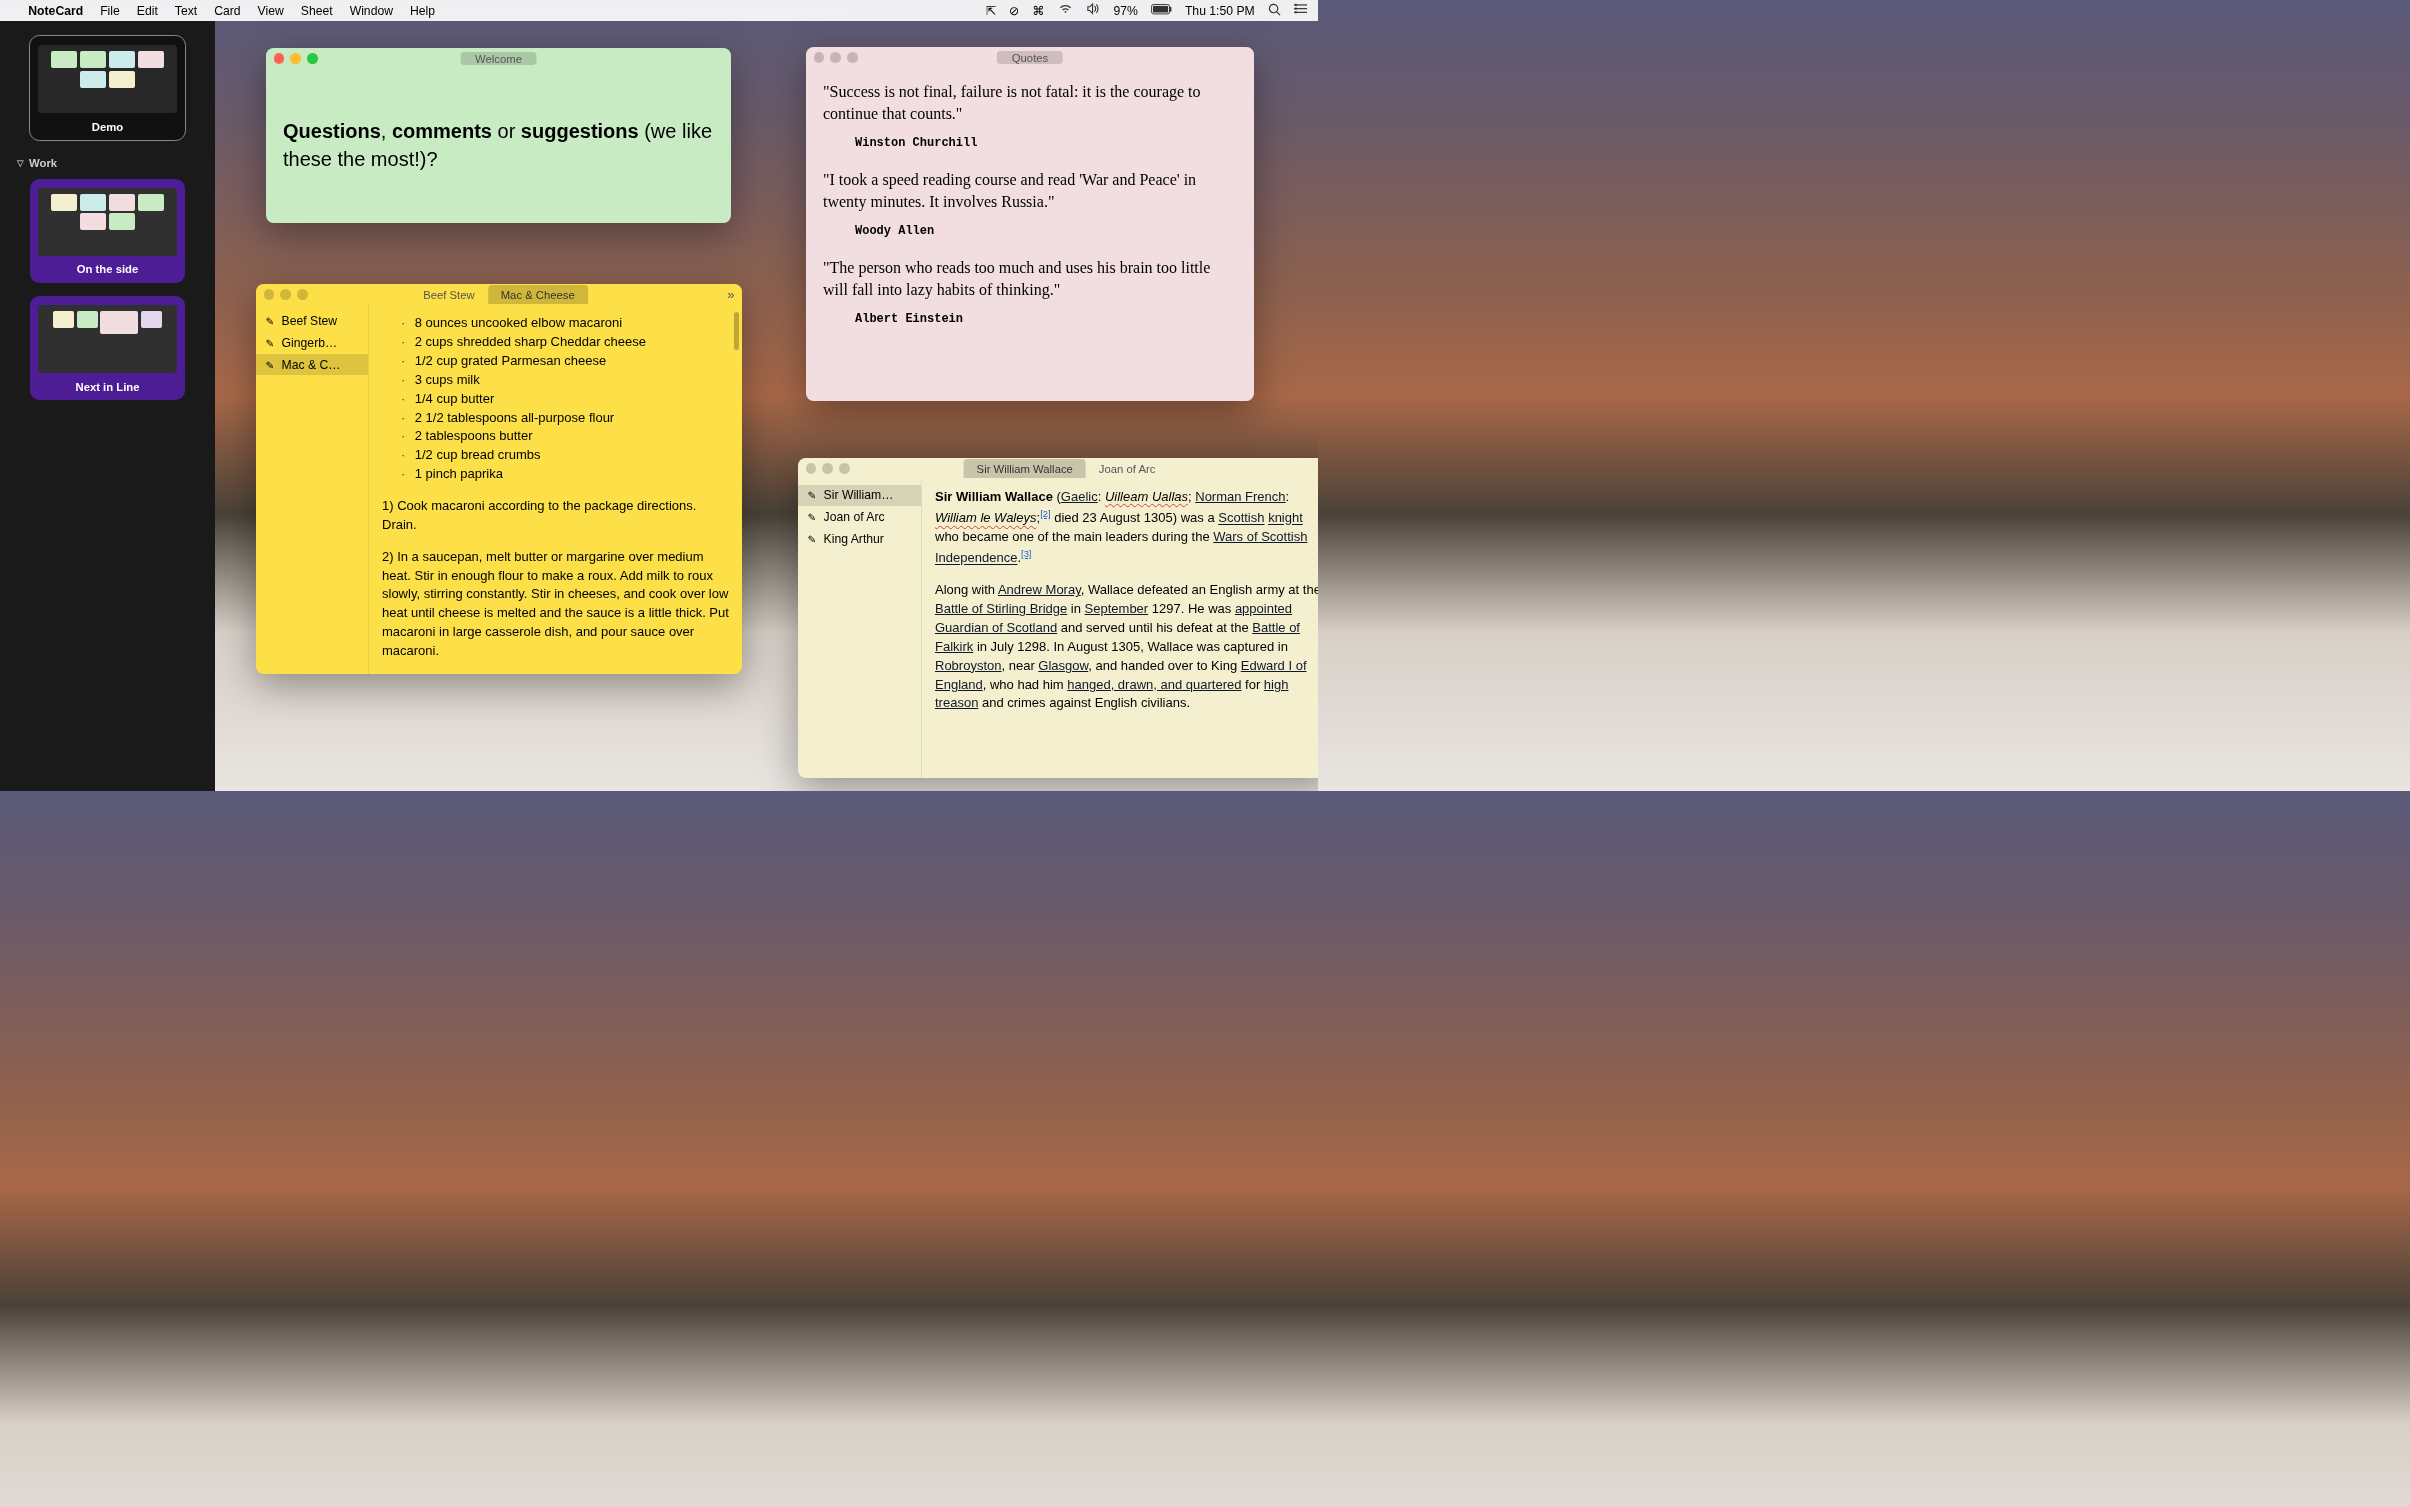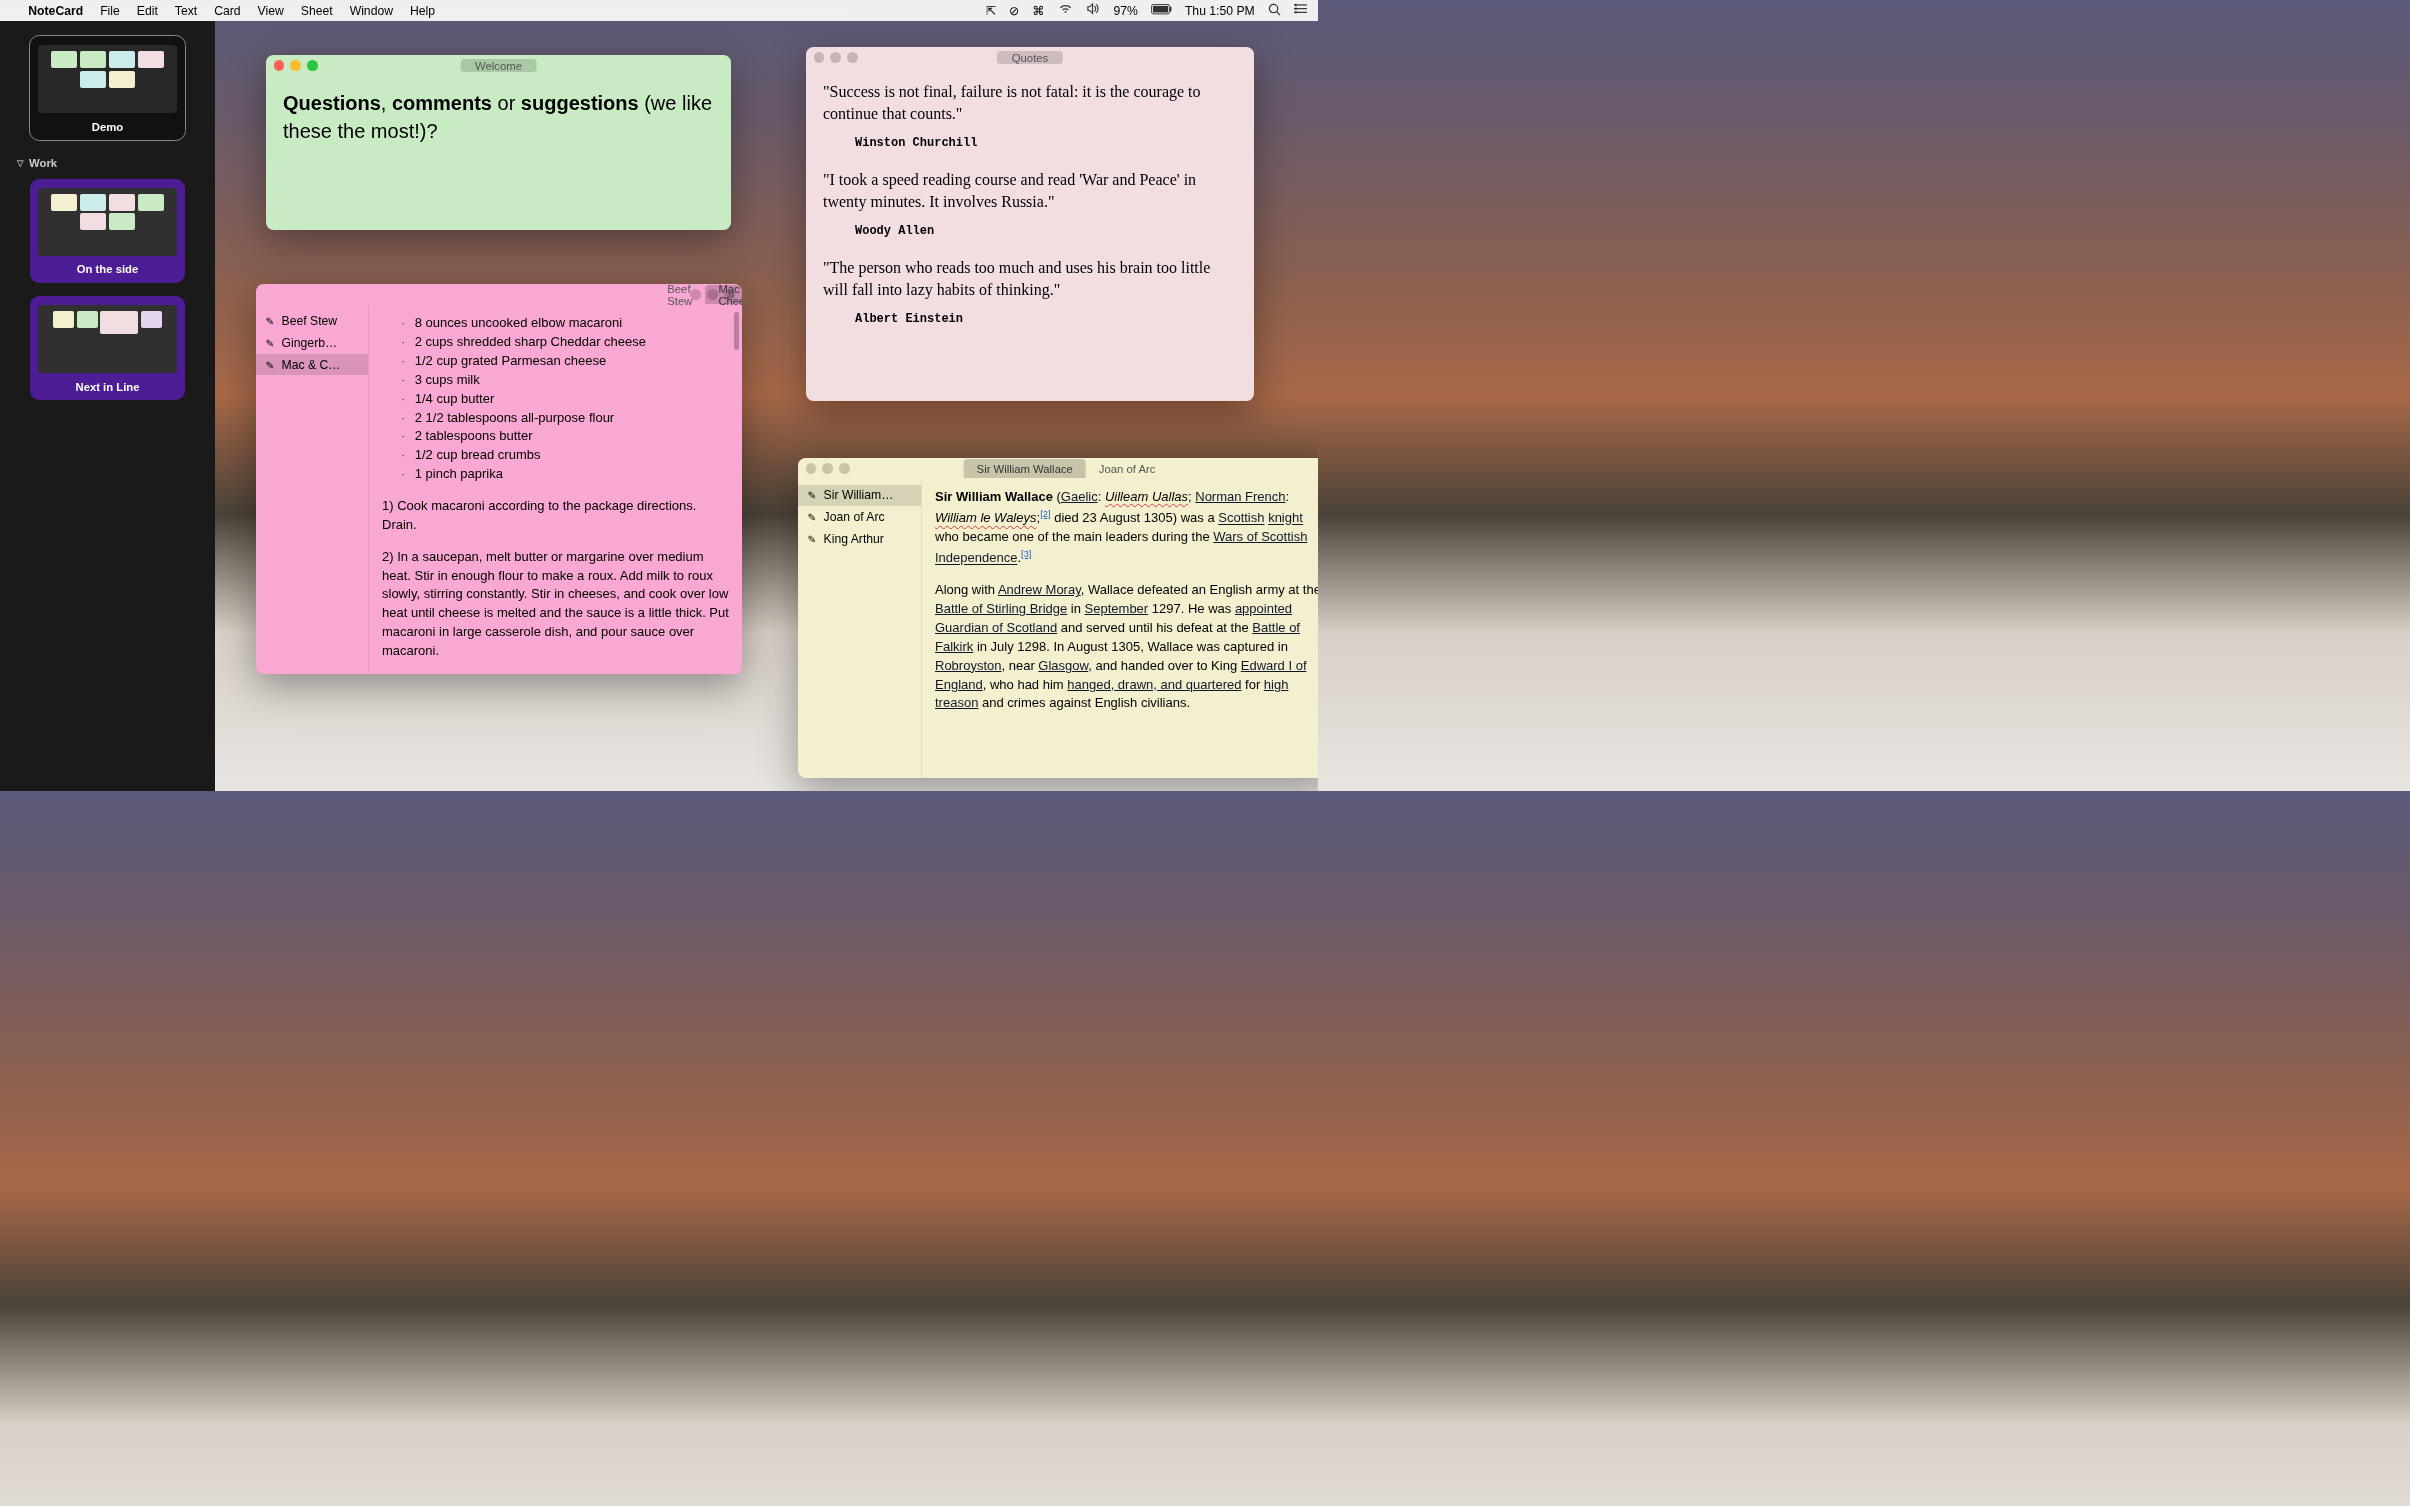--- a/index.html
+++ b/index.html
@@ -86,21 +86,21 @@
   padding: 3.8px 9.4px; font-size: 12.2px; cursor: default;
 }
 .sl-item.sel { background: rgba(0,0,0,0.12); }
 .sl-item .pen { font-size: 10.4px; }
 .content { flex: 1; padding: 9.4px 13px; font-size: 13px; line-height: 1.45; overflow-y: auto; }
 .content ul { padding-left: 19px; list-style: none; }
 .content ul li::before { content: "·"; margin-right: 9.4px; color: #444; }
 
 
 .green { background: #c9ebc4; }
-.teal  { background: #f9a8d4; align-items: flex-end; }
+.teal  { background: #fde047; }
 .pink  { background: #f2dde0; }
 .cream { background: #f4f0cf; }
 
 
 .quote-body { font-family: Georgia, "Times New Roman", serif; font-size: 16px; line-height: 1.4; }
 .quote-attr { font-weight: 700; margin: 9.4px 0 17px 32px; font-size: 12px; font-family: Liberation Mono, monospace; }
 
 
 .welcome-body { font-size: 20px; line-height: 1.4; }
 .welcome-body a { color: #1a5fd0; text-decoration: underline; }
@@ -211,21 +211,21 @@
     <div class="preview" style="background:#303030">
       <div class="mini" style="background:#f4f0cf;width:21px"></div>
         <div class="mini" style="background:#c9ebc4;width:21px"></div>
       <div class="mini" style="background:#f2dde0;width:38px;height:22.6px"></div>
         <div class="mini" style="background:#e4d6ec;width:21px"></div>
     </div>
     <div class="label">Next in Line</div>
   </div>
 </div>
 
-<div class="card green" style="left:266px; top:55px; width:465px; height:175px;">
+<div class="card green" style="left:266px; top:48px; width:465px; height:175px;gap:35px;">
   <div class="titlebar">
     <div class="tl r"></div>
     <div class="tl y"></div>
     <div class="tl g"></div>
     <div class="solo-title">Welcome</div>
   </div>
   <div class="body welcome-body">
     <p>
       <b>Questions</b><span>, </span><b>comments</b><span> or </span><b>suggestions</b><span> (we like these the most!)?</span>
     </p>

